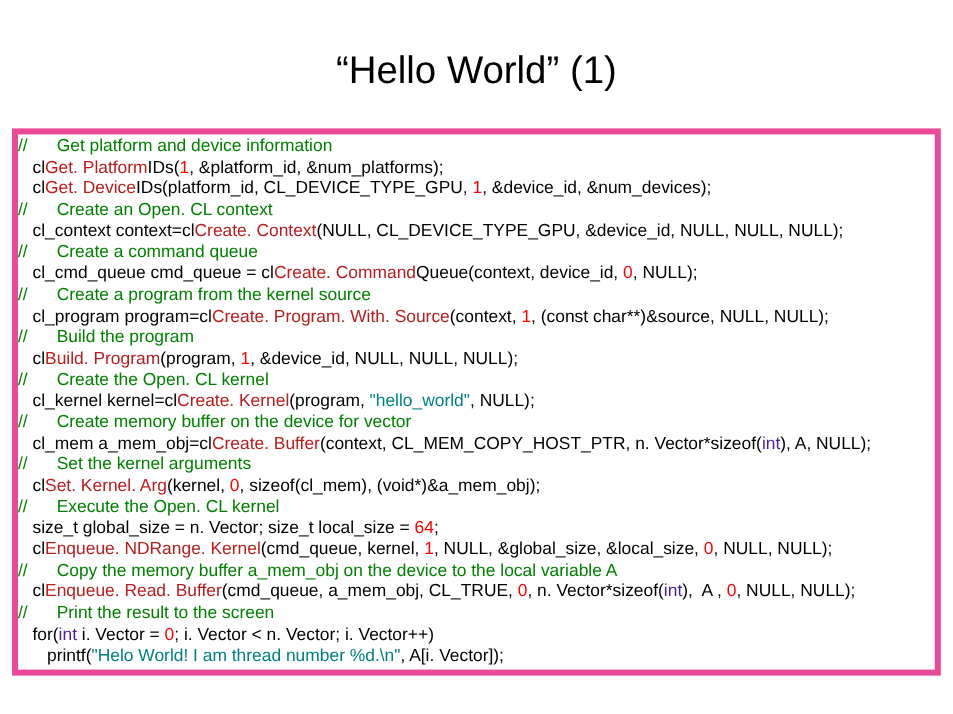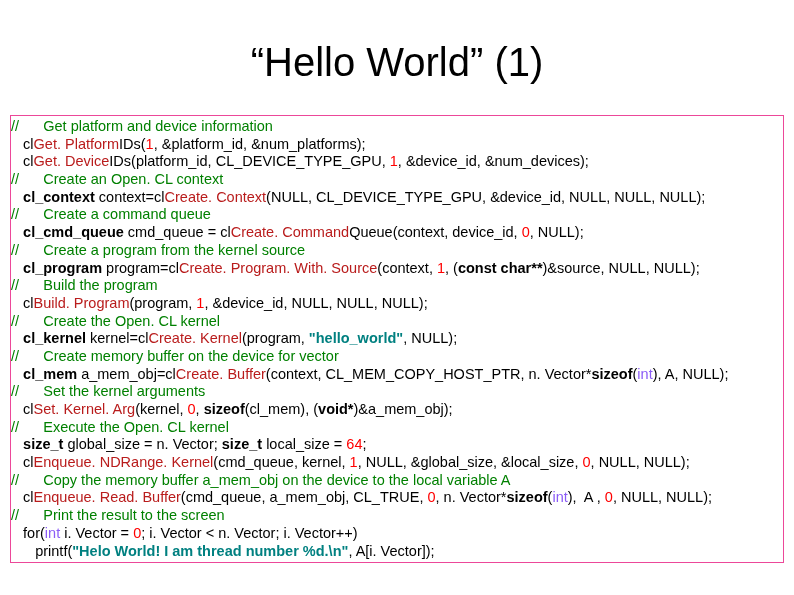--- a/index.html
+++ b/index.html
@@ -12,45 +12,45 @@
     overflow: hidden;
   }
   .slide {
     width: 794px;
     height: 595px;
     position: relative;
     box-sizing: border-box;
   }
   .title {
     text-align: center;
-    font-size: 40px;
+    font-size: 32px;
     font-weight: 400;
     padding-top: 40px;
     padding-bottom: 30px;
     color: #000;
   }
   .code-box {
     margin: 0 10px 0 10px;
-    border: 1px solid #ec4899;
+    border: 5px solid #ec4899;
     padding: 2px 0 2px 0;
     font-family: Arial, Helvetica, sans-serif;
     font-size: 14.5px;
     line-height: 1.22;
     white-space: pre;
     overflow: hidden;
   }
   .code-box div.line {
     white-space: pre;
   }
   .c-green  { color: #008000; }
   .c-gray   { color: #b91c1c; }
   .c-red    { color: #ff0000; }
-  .c-blue   { color: #8b5cf6; }
+  .c-blue   { color: #4c1d95; }
   .c-teal   { color: #008080; }
-  .b { font-weight: bold; }
+  .b { font-weight: normal; }
 </style>
 </head>
 <body>
 
 <div class="slide">
   <div class="title">“Hello World” (1)</div>
   <div class="code-box" id="code-box"><div class="line"><span class="c-green">//      Get platform and device information</span></div><div class="line"><span>   cl</span><span class="c-gray">Get. Platform</span><span>IDs(</span><span class="c-red">1</span><span>, &amp;platform_id, &amp;num_platforms);</span></div><div class="line"><span>   cl</span><span class="c-gray">Get. Device</span><span>IDs(platform_id, CL_DEVICE_TYPE_GPU, </span><span class="c-red">1</span><span>, &amp;device_id, &amp;num_devices);</span></div><div class="line"><span class="c-green">//      Create an Open. CL context</span></div><div class="line"><span>   </span><span class="b">cl_context</span><span> context=cl</span><span class="c-gray">Create. Context</span><span>(NULL, CL_DEVICE_TYPE_GPU, &amp;device_id, NULL, NULL, NULL);</span></div><div class="line"><span class="c-green">//      Create a command queue</span></div><div class="line"><span>   </span><span class="b">cl_cmd_queue</span><span> cmd_queue = cl</span><span class="c-gray">Create. Command</span><span>Queue(context, device_id, </span><span class="c-red">0</span><span>, NULL);</span></div><div class="line"><span class="c-green">//      Create a program from the kernel source</span></div><div class="line"><span>   </span><span class="b">cl_program</span><span> program=cl</span><span class="c-gray">Create. Program. With. Source</span><span>(context, </span><span class="c-red">1</span><span>, (</span><span class="b">const char**</span><span>)&amp;source, NULL, NULL);</span></div><div class="line"><span class="c-green">//      Build the program</span></div><div class="line"><span>   cl</span><span class="c-gray">Build. Program</span><span>(program, </span><span class="c-red">1</span><span>, &amp;device_id, NULL, NULL, NULL);</span></div><div class="line"><span class="c-green">//      Create the Open. CL kernel</span></div><div class="line"><span>   </span><span class="b">cl_kernel</span><span> kernel=cl</span><span class="c-gray">Create. Kernel</span><span>(program, </span><span class="c-teal b">"hello_world"</span><span>, NULL);</span></div><div class="line"><span class="c-green">//      Create memory buffer on the device for vector</span></div><div class="line"><span>   </span><span class="b">cl_mem</span><span> a_mem_obj=cl</span><span class="c-gray">Create. Buffer</span><span>(context, CL_MEM_COPY_HOST_PTR, n. Vector*</span><span class="b">sizeof</span><span>(</span><span class="c-blue">int</span><span>), A, NULL);</span></div><div class="line"><span class="c-green">//      Set the kernel arguments</span></div><div class="line"><span>   cl</span><span class="c-gray">Set. Kernel. Arg</span><span>(kernel, </span><span class="c-red">0</span><span>, </span><span class="b">sizeof</span><span>(cl_mem), (</span><span class="b">void*</span><span>)&amp;a_mem_obj);</span></div><div class="line"><span class="c-green">//      Execute the Open. CL kernel</span></div><div class="line"><span>   </span><span class="b">size_t</span><span> global_size = n. Vector; </span><span class="b">size_t</span><span> local_size = </span><span class="c-red">64</span><span>;</span></div><div class="line"><span>   cl</span><span class="c-gray">Enqueue. NDRange. Kernel</span><span>(cmd_queue, kernel, </span><span class="c-red">1</span><span>, NULL, &amp;global_size, &amp;local_size, </span><span class="c-red">0</span><span>, NULL, NULL);</span></div><div class="line"><span class="c-green">//      Copy the memory buffer a_mem_obj on the device to the local variable A</span></div><div class="line"><span>   cl</span><span class="c-gray">Enqueue. Read. Buffer</span><span>(cmd_queue, a_mem_obj, CL_TRUE, </span><span class="c-red">0</span><span>, n. Vector*</span><span class="b">sizeof</span><span>(</span><span class="c-blue">int</span><span>),  A , </span><span class="c-red">0</span><span>, NULL, NULL);</span></div><div class="line"><span class="c-green">//      Print the result to the screen</span></div><div class="line"><span>   for(</span><span class="c-blue">int</span><span> i. Vector = </span><span class="c-red">0</span><span>; i. Vector &lt; n. Vector; i. Vector++)</span></div><div class="line"><span>      printf(</span><span class="c-teal b">"Helo World! I am thread number %d.\n"</span><span>, A[i. Vector]);</span></div></div>
 </div>
 
 </body></html>

